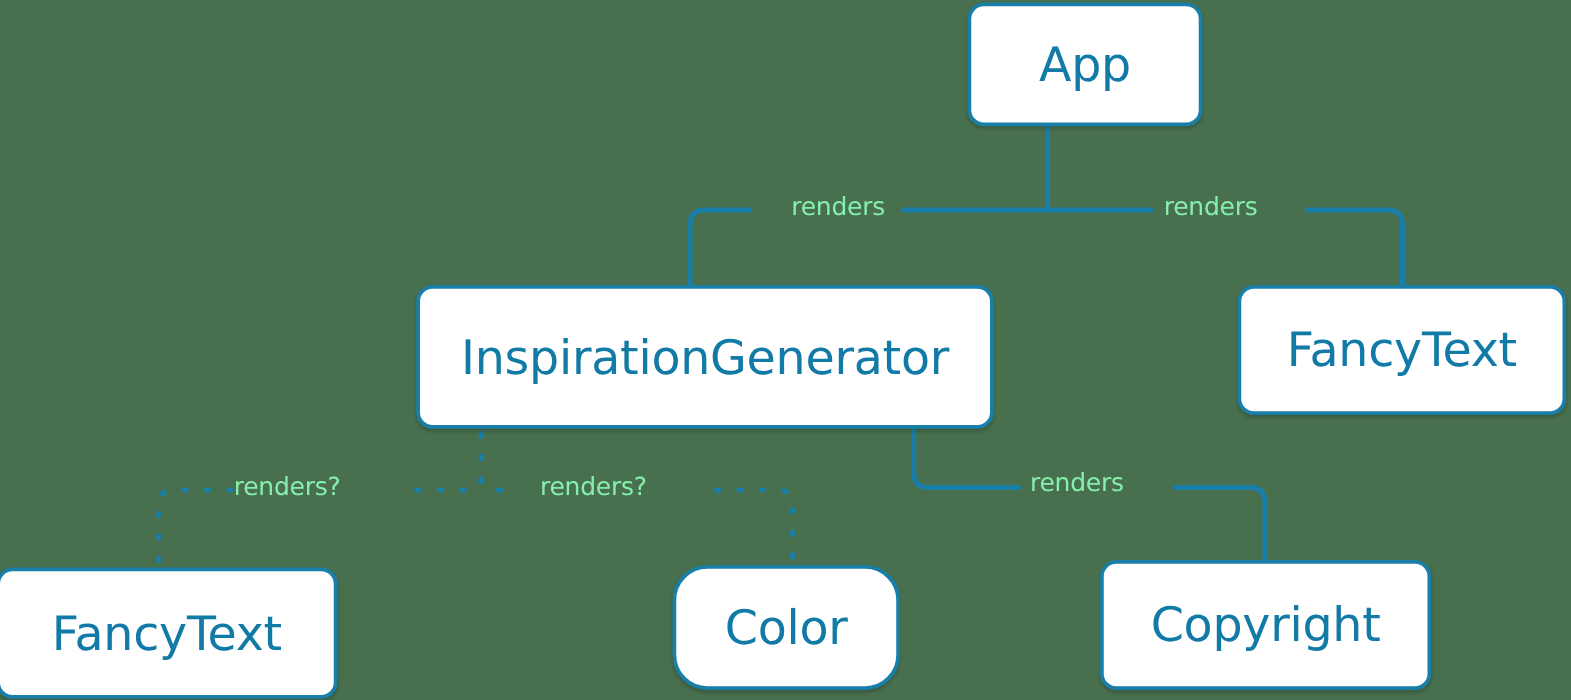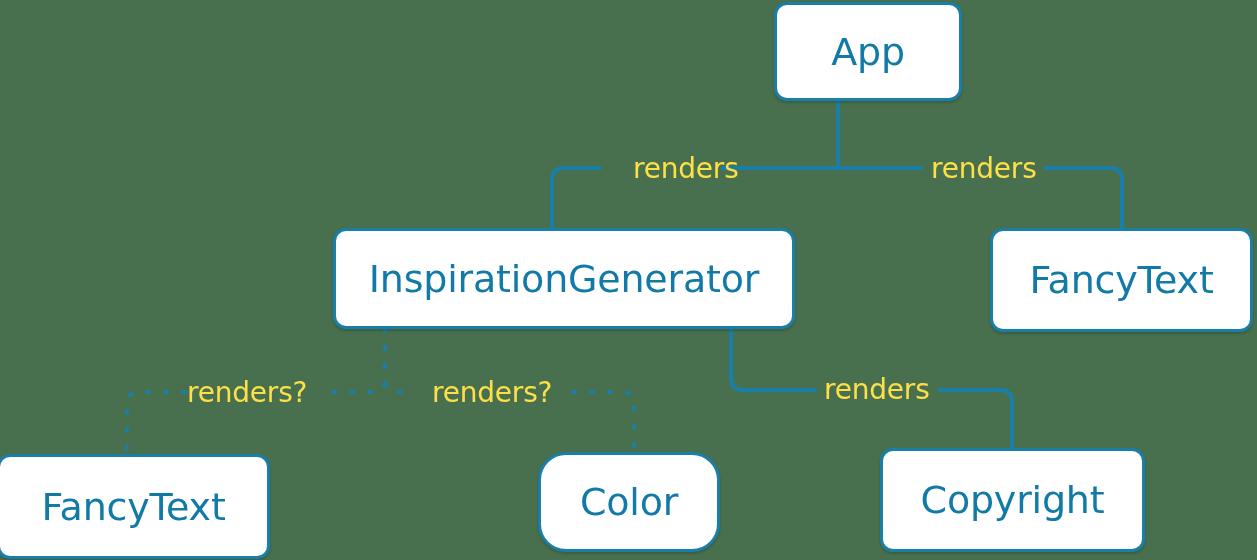--- a/index.html
+++ b/index.html
@@ -37,23 +37,23 @@
     box-shadow: 0 2px 3px rgba(0,0,0,0.18);
     z-index: 3;
   }
   .node-label {
     display: block;
     white-space: nowrap;
     line-height: 1;
   }
   .edge-label {
     position: absolute;
-    color: #fde047;
+    color: #86efac;
     font-weight: 500;
-    font-size: 28px;
+    font-size: 20px;
     line-height: 1;
     white-space: nowrap;
     z-index: 2;
     letter-spacing: -0.2px;
   }
 </style>
 </head>
 <body>
 
 <div id="stage">
@@ -78,21 +78,21 @@
   <div class="edge-label" style="left:187px; top:379px;">renders?</div>
 
   <div class="edge-label" style="left:432px; top:379px;">renders?</div>
 
   <div class="edge-label" style="left:824px; top:376px;">renders</div>
 
   <div class="node" style="left:758px; top:2px; width:188px; height:99px; font-size:38px;margin-left:16px;">
     <span class="node-label">App</span>
   </div>
 
-  <div class="node" style="left:333px; top:228px; width:462px; height:101px; font-size:38px;">
+  <div class="node" style="left:333px; top:228px; width:462px; height:115px; font-size:38px;">
     <span class="node-label">InspirationGenerator</span>
   </div>
 
   <div class="node" style="left:990px; top:228px; width:263px; height:104px; font-size:38px;">
     <span class="node-label">FancyText</span>
   </div>
 
   <div class="node" style="left:-3px; top:454px; width:273px; height:105px; font-size:38px;">
     <span class="node-label">FancyText</span>
   </div>

